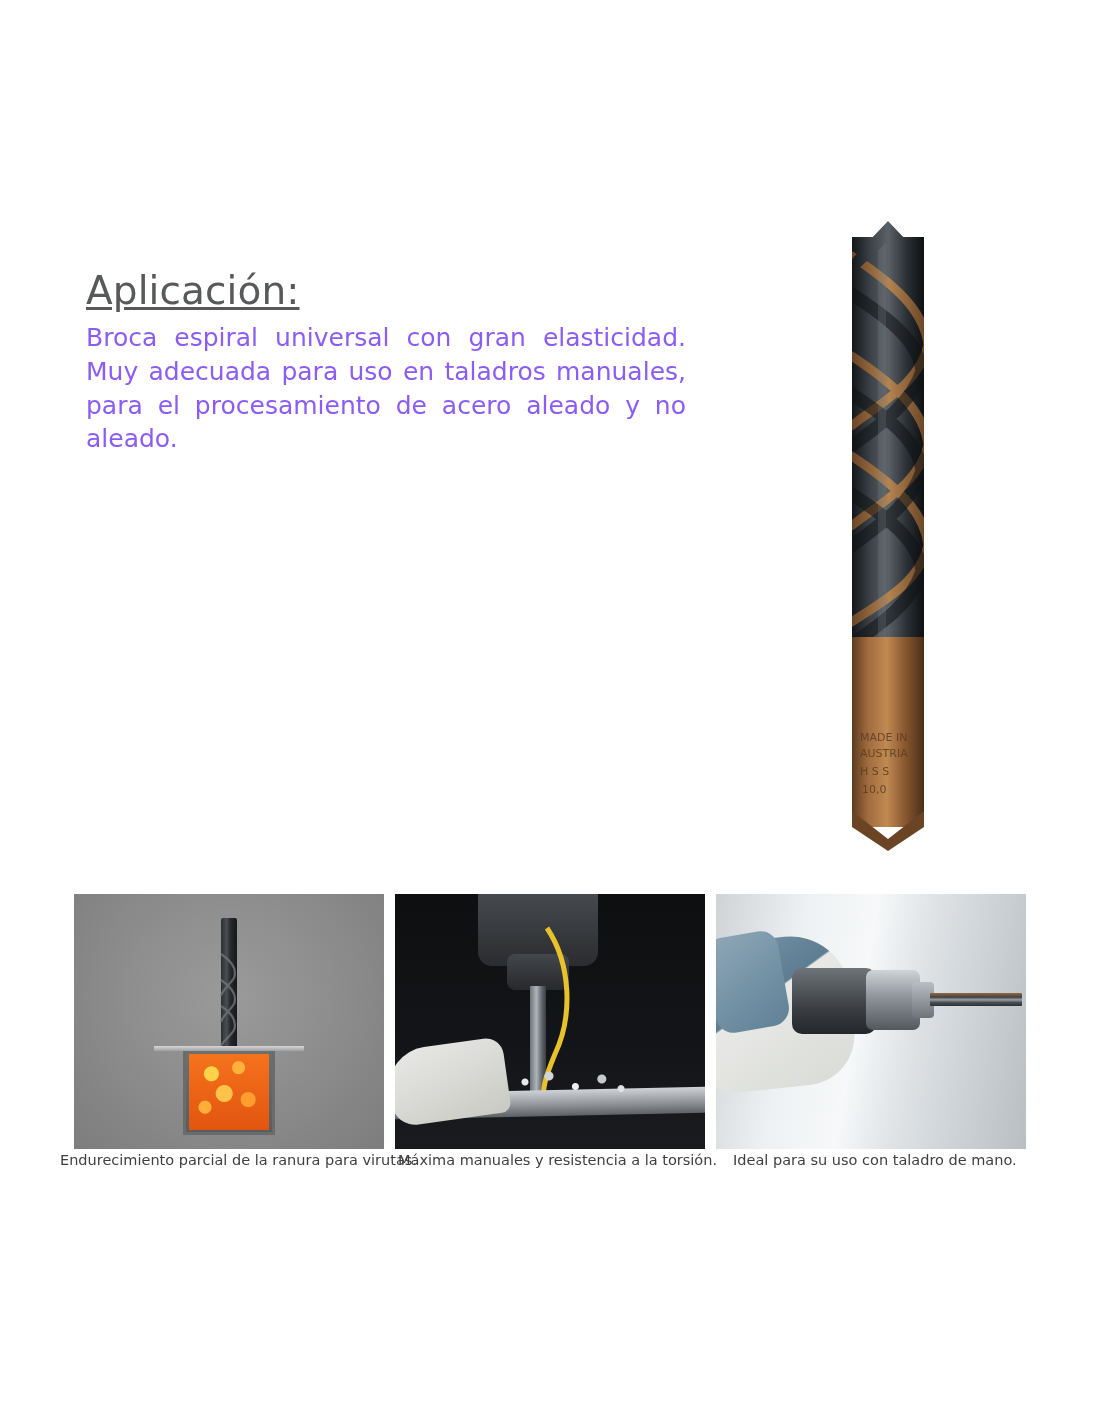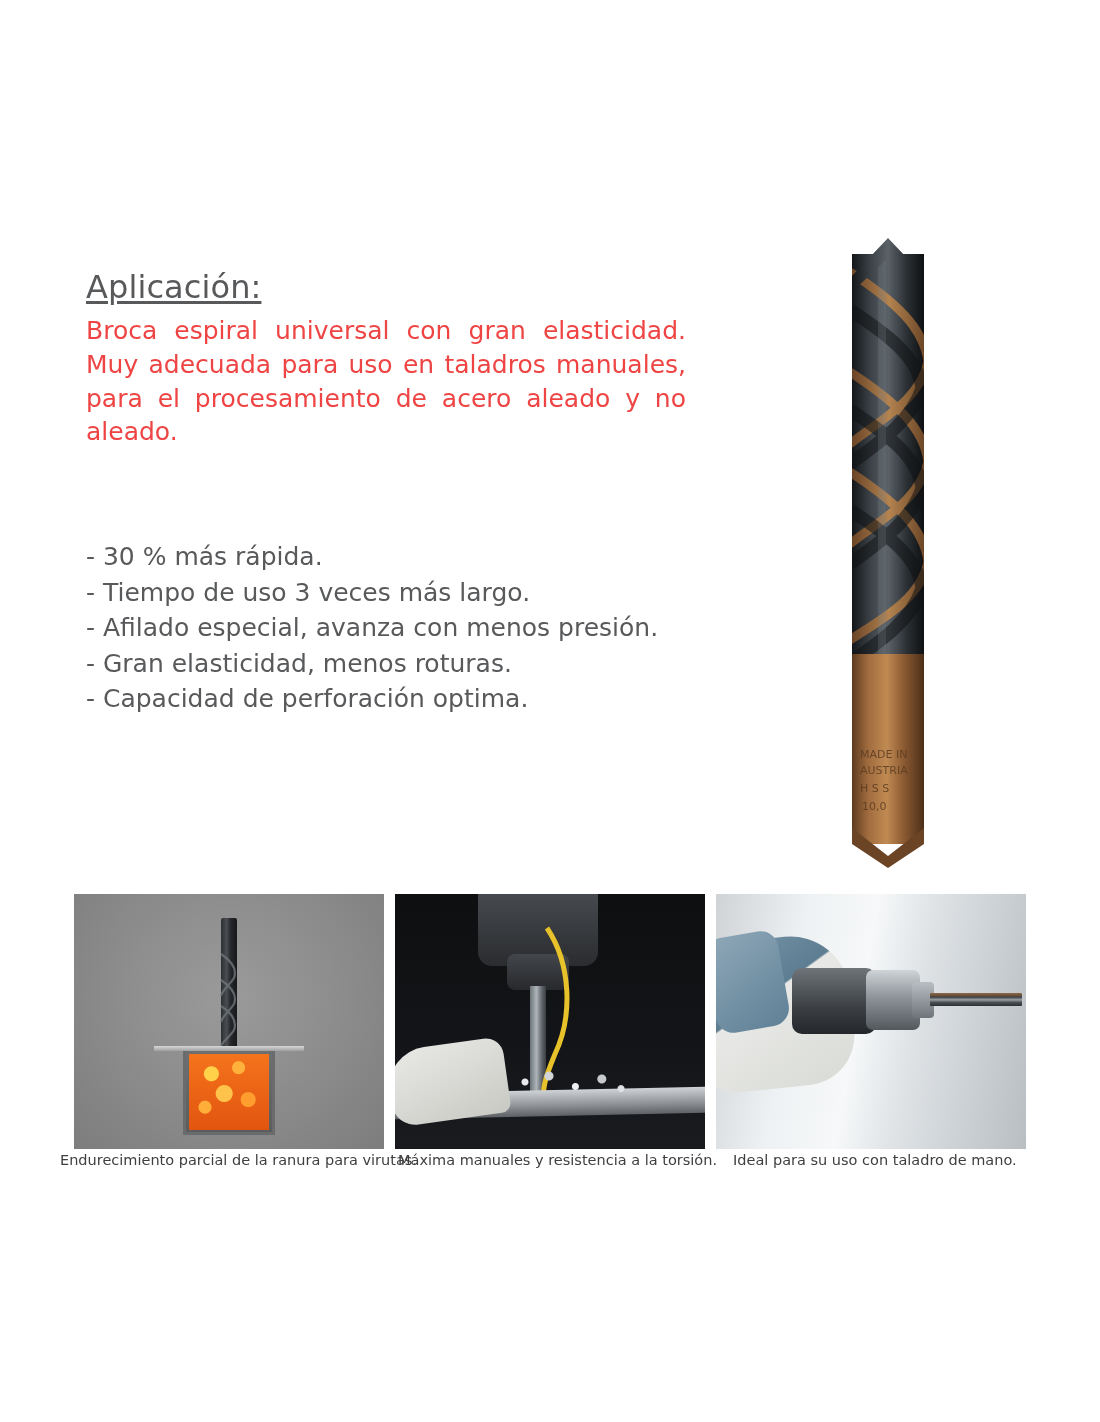--- a/index.html
+++ b/index.html
@@ -18,33 +18,33 @@
 
   
   .text-col {
     position: absolute;
     left: 86px;
     top: 268px;
     width: 640px;
   }
 
   .section-heading {
-    font-size: 32px;
+    font-size: 39px;
     color: #58595b;
     text-decoration: underline;
     text-underline-offset: 3px;
     margin: 0 0 8px 0;
     font-weight: normal;
     letter-spacing: 0.1px;
   }
 
   .para {
     font-size: 25px;
     line-height: 1.35;
-    color: #ef4444;
+    color: #8b5cf6;
     text-align: justify;
     margin: 0;
     width: 600px;
   }
 
   .features {
     position: absolute;
     left: 86px;
     top: 533px;
     width: 640px;
@@ -59,21 +59,21 @@
     font-size: 25px;
     line-height: 1.42;
     color: #58595b;
     white-space: nowrap;
   }
 
   
   .hero {
     position: absolute;
     left: 800px;
-    top: 232px;
+    top: 215px;
     width: 230px;
     height: 640px;
   }
 
   
   .photo-strip {
     position: absolute;
     left: 74px;
     top: 894px;
     width: 952px;
@@ -296,27 +296,20 @@
 </style>
 </head>
 <body>
 
 <div class="text-col">
   <h2 class="section-heading">Aplicación:</h2>
   <p class="para">Broca espiral universal con gran elasticidad. Muy adecuada para uso en taladros manuales, para el procesamiento de acero aleado y no aleado.</p>
 </div>
 
 <div class="features">
-  <ul class="feature-list">
-    <li>- 30 % más rápida.</li>
-    <li>- Tiempo de uso 3 veces más largo.</li>
-    <li>- Afilado especial, avanza con menos presión.</li>
-    <li>- Gran elasticidad, menos roturas.</li>
-    <li>- Capacidad de perforación optima.</li>
-  </ul>
 </div>
 
 <div class="hero">
   <svg width="230" height="640" viewBox="0 0 230 640" xmlns="http://www.w3.org/2000/svg">
     <defs>
       <linearGradient id="bronze" x1="0" y1="0" x2="1" y2="0">
         <stop offset="0%" stop-color="#5d3b20"></stop>
         <stop offset="22%" stop-color="#a06b3e"></stop>
         <stop offset="48%" stop-color="#c08a52"></stop>
         <stop offset="72%" stop-color="#8c5a32"></stop>

